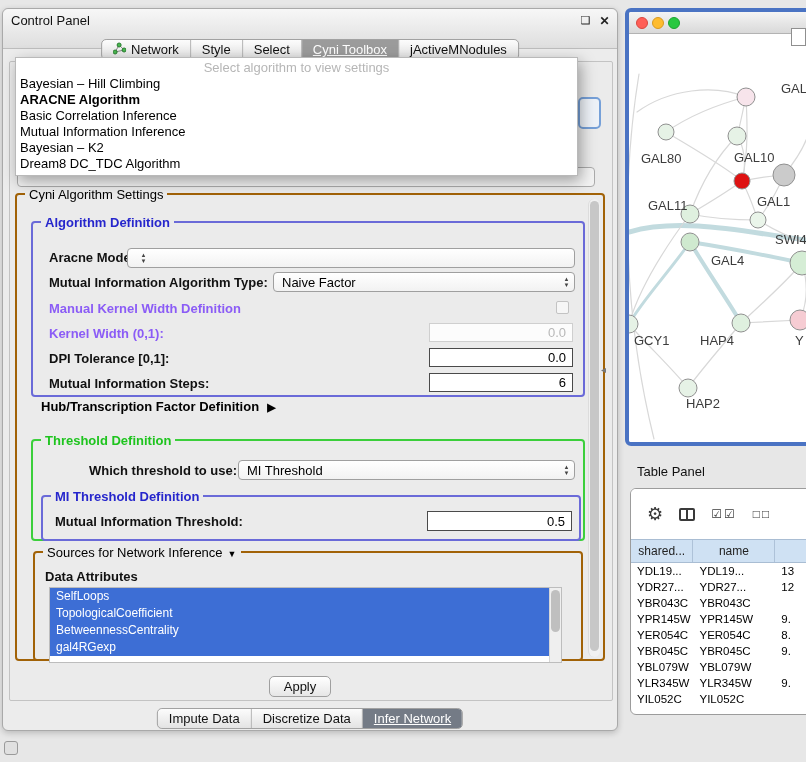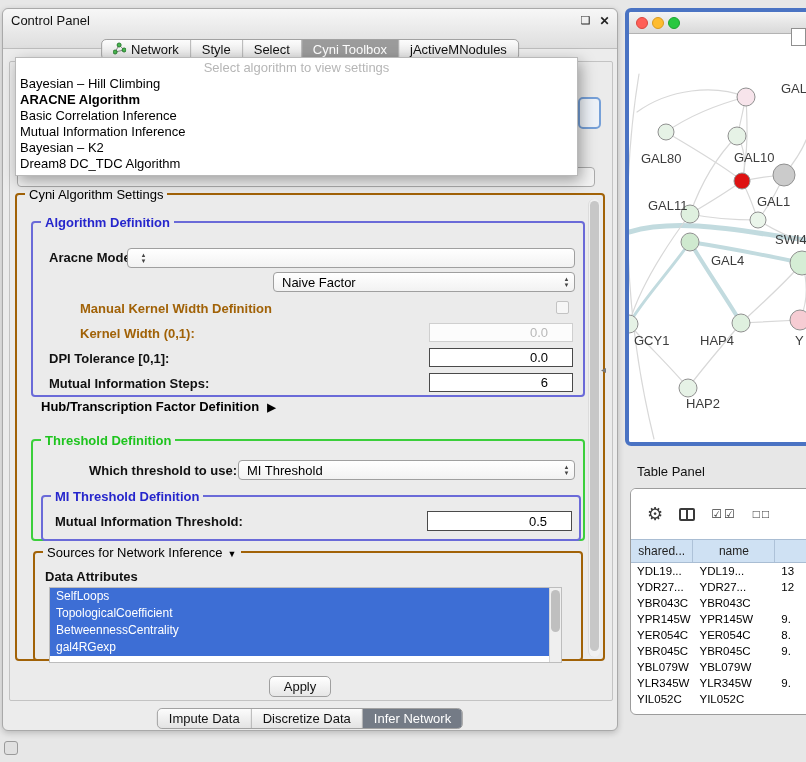--- a/index.html
+++ b/index.html
@@ -13,51 +13,51 @@
 .cp-title{position:absolute;left:8px;top:4px;font-size:13px;color:#111;}
 .wicon{position:absolute;top:4px;width:15px;height:15px;display:flex;align-items:center;justify-content:center;color:#222;}
 .wicon.float{right:24px;}
 .wicon.float::before{content:"❑";font-size:11px;}
 .wicon.close{right:5px;font-weight:bold;}
 .wicon.close::before{content:"✕";font-size:12px;}
 
 .seg-tabs{position:absolute;display:flex;height:21px;border:1px solid #a2a2a2;border-radius:5px;overflow:hidden;background:linear-gradient(#fcfcfc,#e3e3e3);font-size:13px;}
 .seg-tabs .tab{display:flex;align-items:center;gap:5px;padding:0 11px;border-right:1px solid #b5b5b5;color:#111;white-space:nowrap;}
 .seg-tabs .tab:last-child{border-right:none;}
-.seg-tabs .tab.active{background:#9b9b9b;color:#fff;}
+.seg-tabs .tab.active{background:#9b9b9b;color:#fff;text-decoration:underline;}
 .seg-tabs .tab.active.dark{background:#747b86;}
 .top-tabs{left:50%;top:30px;transform:translateX(-50%);}
 .bottom-tabs{left:50%;top:699px;transform:translateX(-50%);}
 
 .content-panel{position:absolute;left:6px;top:52px;width:604px;height:640px;border:1px solid #c3c3c3;background:#ebebeb;border-radius:2px;}
 .combo-sliver{position:absolute;left:14px;top:158px;width:578px;height:20px;background:#f3f3f3;border:1px solid #ababab;border-radius:4px;}
 .blue-frag{position:absolute;left:575px;top:88px;width:23px;height:32px;background:#eef2f8;border:2px solid #76a0d8;border-radius:5px;}
 
 
 .group{position:absolute;border:2px solid #a16207;border-radius:4px;}
 .gtitle{position:absolute;top:-8px;left:8px;background:#ebebeb;padding:0 4px;font-size:13px;white-space:nowrap;display:inline-flex;align-items:center;gap:5px;}
 .gtitle.bold{font-weight:bold;}
 .blue-border{border-color:#6a6ad8;}
 .green-border{border-color:#3bcf3b;}
 .blue-text{color:#2626cc;}
 .green-text{color:#1ec41e;}
 .flabel{position:absolute;font-size:13px;font-weight:bold;color:#111;white-space:nowrap;}
-.flabel.disabled{color:#a16207;margin-left:31px;}
+.flabel.disabled{color:#8b5cf6;}
 
 .settings-root{background:#ebebeb;}
 .vscroll{position:absolute;background:#f1f1f1;border-left:1px solid #dcdcdc;border-radius:6px;}
 .vthumb{position:absolute;left:1px;right:1px;background:#c7c7c7;border-radius:6px;}
 
 .combo{position:absolute;height:20px;background:linear-gradient(#ffffff,#f2f2f2);border:1px solid #9f9f9f;border-radius:4px;display:flex;align-items:center;padding-left:8px;font-size:13px;}
 .combo .ctext{flex:1;overflow:hidden;white-space:nowrap;}
 .combo .arrows{width:15px;height:100%;display:flex;flex-direction:column;align-items:center;justify-content:center;color:#444;}
 .combo .arrows::before{content:"▲";font-size:6px;line-height:6px;}
 .combo .arrows::after{content:"▼";font-size:6px;line-height:6px;}
 
-.tfield{position:absolute;height:20px;background:#fff;border:1px solid #4a4a4a;display:flex;align-items:center;justify-content:flex-end;padding-right:24px;font-size:13px;}
+.tfield{position:absolute;height:20px;background:#fff;border:1px solid #4a4a4a;display:flex;align-items:center;justify-content:flex-end;padding-right:6px;font-size:13px;}
 .tfield.disabled{border:1px solid #cfcfcf;color:#b8b8b8;background:#fcfcfc;}
 .checkbox{position:absolute;width:13px;height:13px;background:#f6f6f6;border:1px solid #c3c3c3;border-radius:2px;}
 
 .hub-row{position:absolute;display:flex;align-items:center;gap:8px;font-size:13px;font-weight:bold;}
 .tri-right::before{content:"▶";font-size:11px;}
 .tri-down::before{content:"▼";font-size:9px;}
 
 .attr-list{position:absolute;left:14px;top:34px;width:513px;height:76px;background:#fff;border:1px solid #bdbdbd;overflow:hidden;}
 .attr-rows{position:absolute;left:0;top:0;right:12px;bottom:0;}
 .attr-item{height:17px;line-height:17px;background:#3d6ed5;color:#fff;font-size:12px;padding-left:6px;white-space:nowrap;overflow:hidden;}
@@ -151,20 +151,21 @@
       </div>
 
       <div class="group blue-border" style="left:14px;top:26px;width:554px;height:176px;">
         <span class="gtitle bold blue-text">Algorithm Definition</span>
 
         <span class="flabel" style="left:16px;top:27px;">Aracne Mode:</span>
         <div class="combo" style="left:94px;top:25px;width:448px;">
           <span class="arrows"></span>
         </div>
 
+        <span class="flabel" style="left:16px;top:52px;">Mutual Information Algorithm Type:</span>
         <div class="combo" style="left:240px;top:49px;width:302px;">
           <span class="ctext">Naive Factor</span>
           <span class="arrows"></span>
         </div>
 
         <span class="flabel disabled" style="left:16px;top:78px;">Manual Kernel Width Definition</span>
         <div class="checkbox" style="left:523px;top:78px;"></div>
 
         <span class="flabel disabled" style="left:16px;top:103px;">Kernel Width (0,1):</span>
         <div class="tfield disabled" style="left:396px;top:100px;width:144px;height:19px;">

